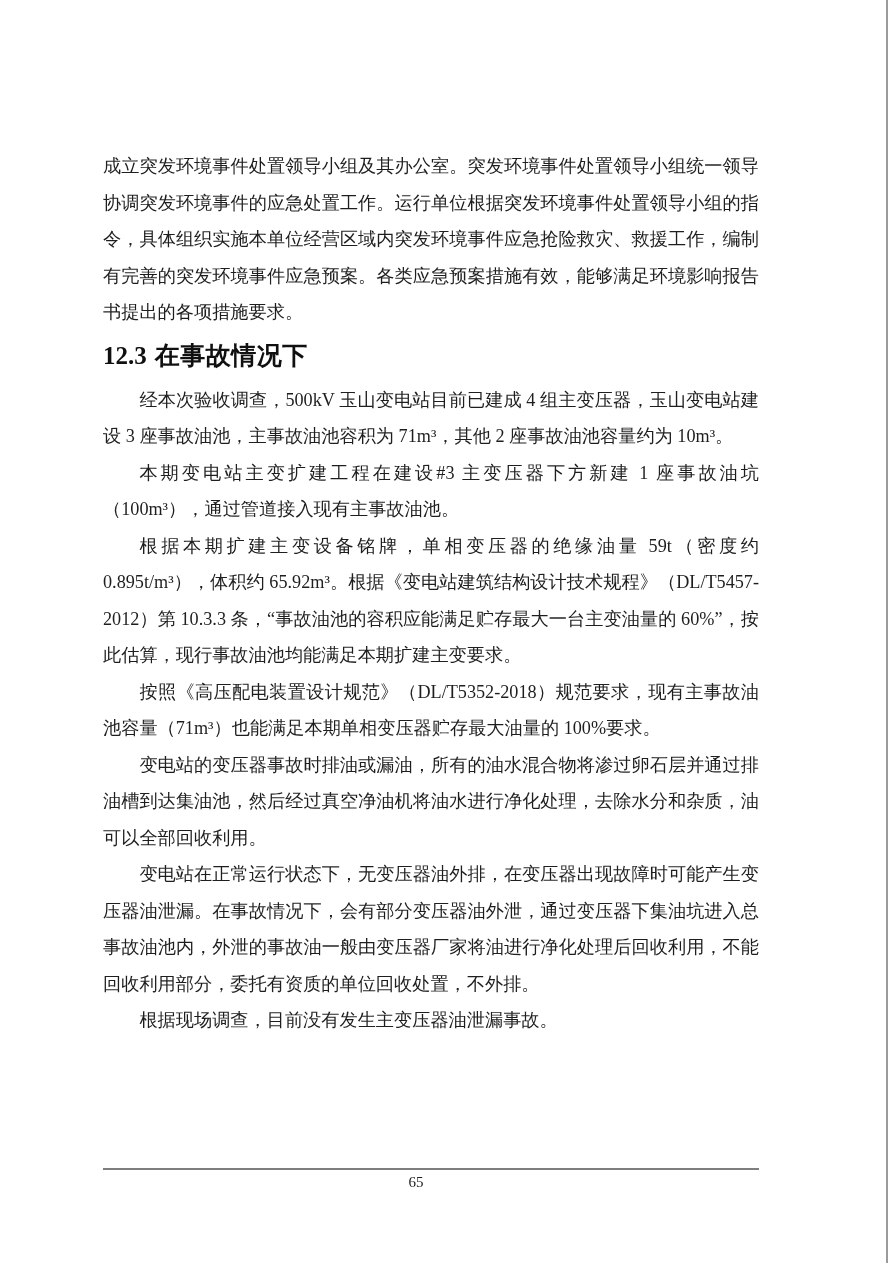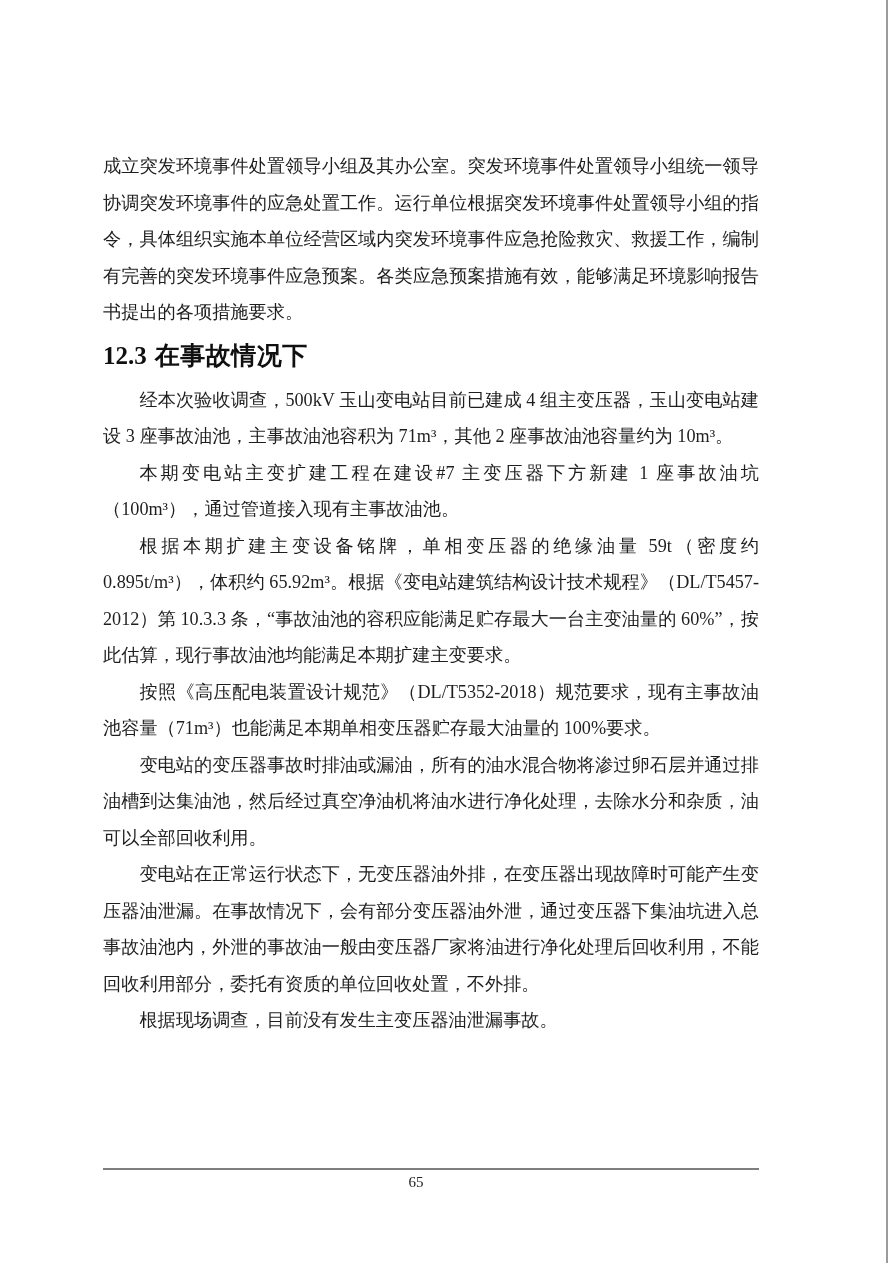--- a/index.html
+++ b/index.html
@@ -84,21 +84,21 @@
 <div class="page">
 
   <div class="content">
 
     <p class="body-par no-indent">成立突发环境事件处置领导小组及其办公室。突发环境事件处置领导小组统一领导协调突发环境事件的应急处置工作。运行单位根据突发环境事件处置领导小组的指令，具体组织实施本单位经营区域内突发环境事件应急抢险救灾、救援工作，编制有完善的突发环境事件应急预案。各类应急预案措施有效，能够满足环境影响报告书提出的各项措施要求。</p>
 
     <h2 class="section-heading"><span class="heading-number">12.3</span><span>在事故情况下</span></h2>
 
     <p class="body-par">经本次验收调查，500kV 玉山变电站目前已建成 4 组主变压器，玉山变电站建设 3 座事故油池，主事故油池容积为 71m³，其他 2 座事故油池容量约为 10m³。</p>
 
-    <p class="body-par">本期变电站主变扩建工程在建设#7 主变压器下方新建 1 座事故油坑（100m³），通过管道接入现有主事故油池。</p>
+    <p class="body-par">本期变电站主变扩建工程在建设#3 主变压器下方新建 1 座事故油坑（100m³），通过管道接入现有主事故油池。</p>
 
     <p class="body-par">根据本期扩建主变设备铭牌，单相变压器的绝缘油量 59t（密度约 0.895t/m³），体积约 65.92m³。根据《变电站建筑结构设计技术规程》（DL/T5457-2012）第 10.3.3 条，“事故油池的容积应能满足贮存最大一台主变油量的 60%”，按此估算，现行事故油池均能满足本期扩建主变要求。</p>
 
     <p class="body-par">按照《高压配电装置设计规范》（DL/T5352-2018）规范要求，现有主事故油池容量（71m³）也能满足本期单相变压器贮存最大油量的 100%要求。</p>
 
     <p class="body-par">变电站的变压器事故时排油或漏油，所有的油水混合物将渗过卵石层并通过排油槽到达集油池，然后经过真空净油机将油水进行净化处理，去除水分和杂质，油可以全部回收利用。</p>
 
 
     <p class="body-par">变电站在正常运行状态下，无变压器油外排，在变压器出现故障时可能产生变压器油泄漏。在事故情况下，会有部分变压器油外泄，通过变压器下集油坑进入总事故油池内，外泄的事故油一般由变压器厂家将油进行净化处理后回收利用，不能回收利用部分，委托有资质的单位回收处置，不外排。</p>
 

